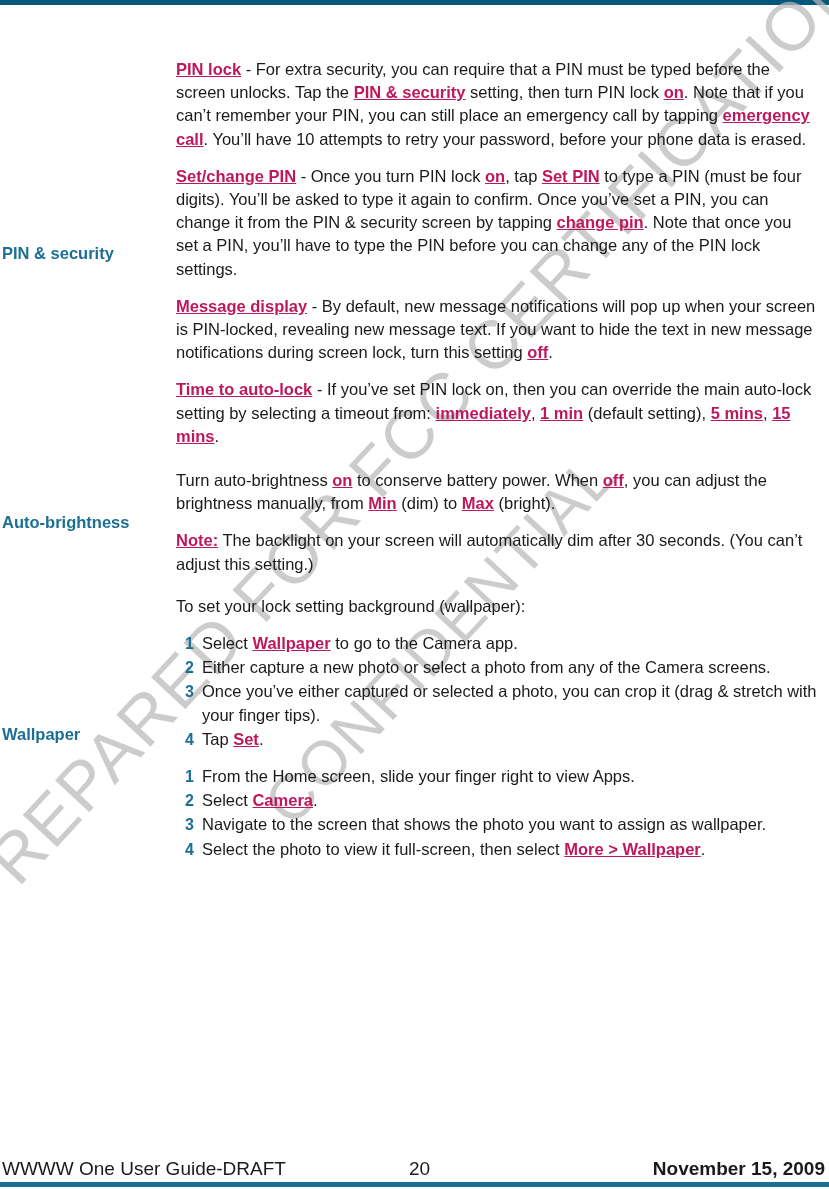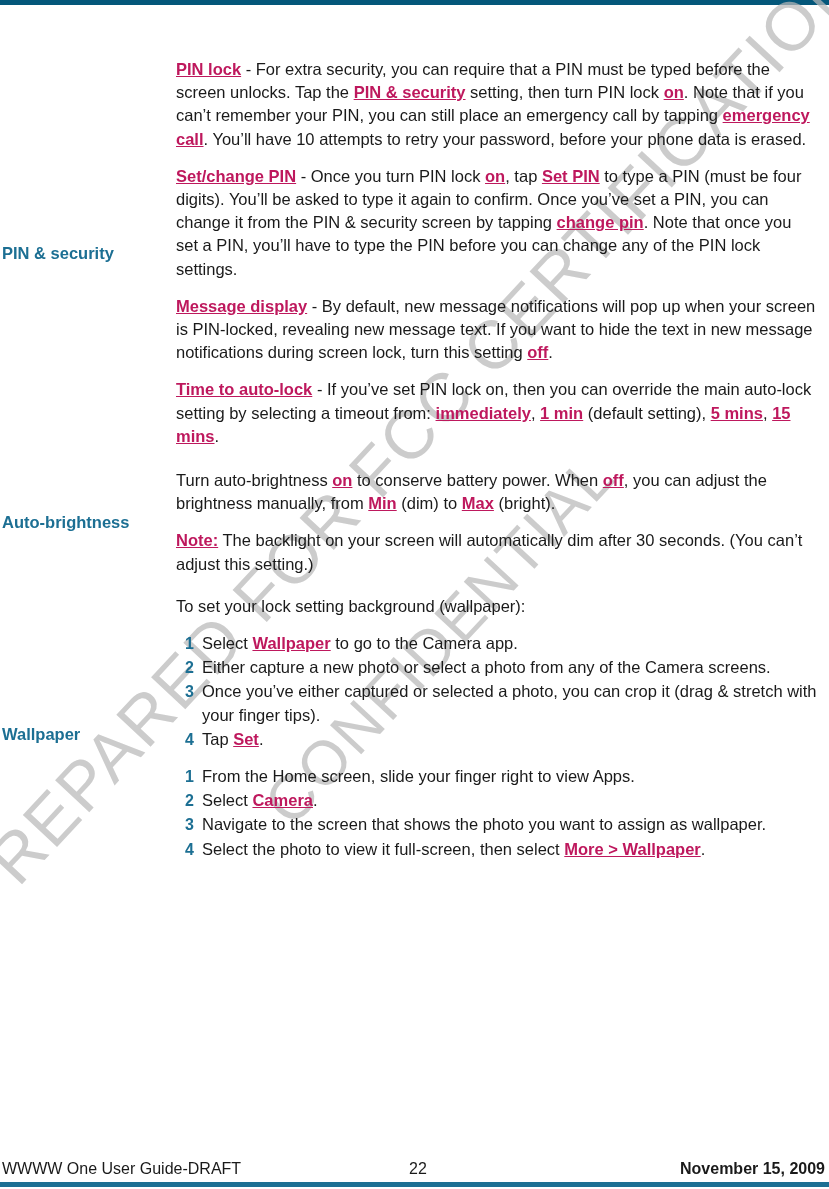--- a/index.html
+++ b/index.html
@@ -137,21 +137,21 @@
 
   
   .footer {
     position: absolute;
     left: 0;
     top: 1157px;
     width: 829px;
     height: 24px;
     display: flex;
     align-items: center;
-    font-size: 16px;
+    font-size: 19px;
     color: #1a1a1a;
     z-index: 10;
   }
   .footer .f-left  { position: absolute; left: 2px; }
   .footer .f-mid   { position: absolute; left: 409px; }
   .footer .f-right { position: absolute; right: 4px; font-weight: bold; }
 
   
   .gap-lg { height: 21px; }
   .gap-md { height: 19px; }
@@ -208,17 +208,17 @@
           <li><span class="num">3</span><span>Navigate to the screen that shows the photo you want to assign as wallpaper.</span></li>
           <li><span class="num">4</span><span>Select the photo to view it full-screen, then select <b class="hl">More &gt; Wallpaper</b>.</span></li>
         </ol>
     </div>
   </div>
 
 </div>
 
 <div class="footer">
   <span class="f-left">WWWW One User Guide-DRAFT</span>
-  <span class="f-mid">22</span>
+  <span class="f-mid">20</span>
   <span class="f-right">November 15, 2009</span>
 </div>
 
 <div class="footer-rule"></div>
 
 </body></html>

